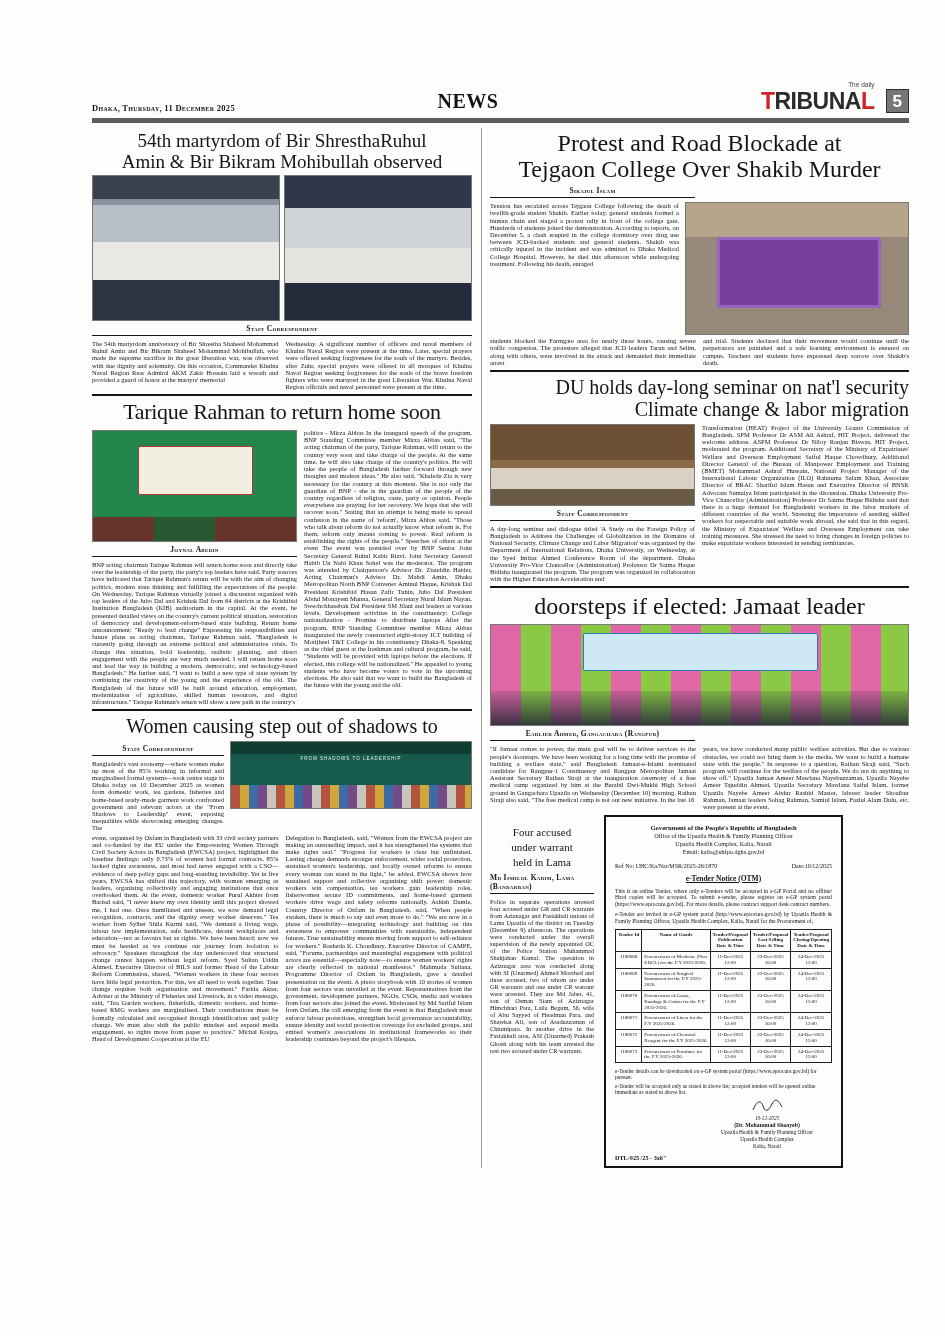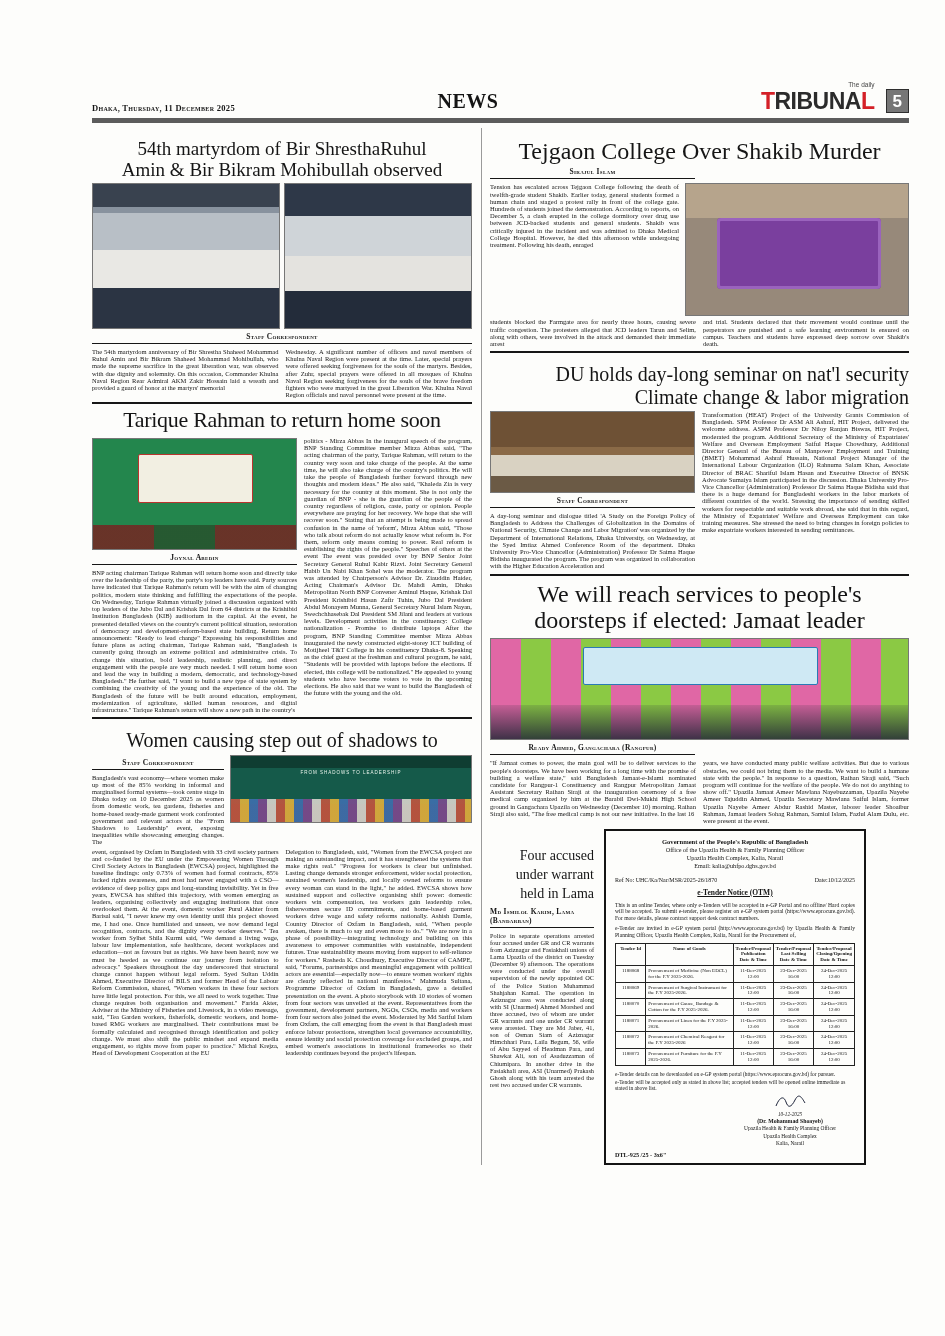--- a/index.html
+++ b/index.html
@@ -18,28 +18,28 @@
              font-family:"Liberation Sans",sans-serif;}
   .logo-red{color:#d42027;}
   .page-num{background:#767676;color:#fff;border:1px solid #2e2e2e;font-weight:bold;
             font-size:17px;line-height:1;padding:3px 6px 2px;font-family:"Liberation Sans",sans-serif;}
   
   .main{display:flex;gap:9px;margin-top:5px;}
   .col-left{width:380px;flex:none;}
   .col-right{flex:1;border-left:1px solid #9a9a9a;padding-left:8px;min-width:0;}
   .rule-h{border-top:2.5px solid #161616;margin:4px 0;}
   
-  .hl{text-align:center;line-height:1.12;white-space:nowrap;margin:10px 0 3px;}
+  .hl{text-align:center;line-height:1.12;white-space:nowrap;margin:2px 0 3px;}
   .hl-a{font-size:19px;}
   .hl-b{font-size:22px;letter-spacing:-.3px;margin:4px 0;}
   .hl-c{font-size:24px;}
   .hl-d{font-size:20px;text-align:right;}
   .hl-e{font-size:24px;margin:5px 0 4px;}
   .hl-f{font-size:20px;}
-  .hl-g{font-size:14px;line-height:1.35;margin:18px 0 3px;text-align:right;}
+  .hl-g{font-size:11px;line-height:1.35;margin:10px 0 3px;}
   
   .byline{font-size:7.5px;font-weight:bold;font-variant:small-caps;letter-spacing:.3px;
           border-bottom:1.6px solid #161616;padding-bottom:2px;margin:3px 0 4px;text-align:center;}
   .bt{font-size:6.5px;line-height:7.2px;text-align:justify;margin:0;}
   .cols-2{display:flex;gap:7px;margin-top:2px;}
   .cols-2>*{flex:1;min-width:0;}
   
   .photo{position:relative;overflow:hidden;border:.5px solid #777;}
   .photo-row{display:flex;gap:4px;height:146px;margin-top:2px;}
   .photo-navy{flex:1;background:linear-gradient(180deg,#39424f 0 16%,#88929e 16% 20%,
@@ -77,21 +77,21 @@
   .c-row{display:flex;gap:6px;margin-top:1px;}
   .c-row .bt{flex:1;min-width:0;}
   .d-row{display:flex;gap:7px;margin-top:1px;}
   .d-left{width:205px;flex:none;}
   .d-row>.bt{flex:1;min-width:0;}
   
   .bottom-row{display:flex;gap:10px;align-items:flex-start;margin-top:5px;}
   .lama{width:104px;flex:none;}
   .lama .byline{text-align:left;}
   .lama .bt{font-size:6.3px;line-height:7.1px;}
-  .tender-box{width:262px;flex:none;border:2.5px solid #141414;box-sizing:border-box;
+  .tender-box{width:239px;flex:none;border:2.5px solid #141414;box-sizing:border-box;
               padding:7px 9px 5px;background:#fdfdfb;}
   .t-head{text-align:center;line-height:1.25;}
   .t-head-1{font-size:6.6px;font-weight:bold;}
   .t-head-n{font-size:6.2px;}
   .t-ref{display:flex;justify-content:space-between;font-size:6px;margin:7px 0 5px;}
   .t-title{text-align:center;font-size:7.5px;font-weight:bold;text-decoration:underline;margin:3px 0 5px;}
   .t-para{font-size:5.6px;line-height:6.6px;text-align:justify;margin:0 0 4px;}
   .t-table{width:100%;border-collapse:collapse;margin:2px 0 5px;}
   .t-table th,.t-table td{border:.8px solid #222;font-size:5px;line-height:5.8px;padding:2px 2px;vertical-align:top;}
   .t-table th{text-align:center;font-weight:bold;}
@@ -182,20 +182,21 @@
           <p class="bt">Delegation to Bangladesh, said, "Women from the EWCSA project are making an outstanding impact, and it has strengthened the systems that make rights real." "Progress for workers is clear but unfinished. Lasting change demands stronger enforcement, wider social protection, sustained women's leadership, and locally owned reforms to ensure every woman can stand in the light," he added. EWCSA shows how sustained support and collective organising shift power: domestic workers win compensation, tea workers gain leadership roles, fisherwomen secure ID commitments, and home-based garment workers drive wage and safety reforms nationally. Ashish Damle, Country Director of Oxfam in Bangladesh, said, "When people awaken, there is much to say and even more to do." "We are now in a phase of possibility—integrating technology and building on this awareness to empower communities with sustainable, independent futures. True sustainability means moving from support to self-reliance for workers." Rasheda K. Choudhury, Executive Director of CAMPE, said, "Forums, partnerships and meaningful engagement with political actors are essential—especially now—to ensure women workers' rights are clearly reflected in national manifestos." Mahmuda Sultana, Programme Director of Oxfam in Bangladesh, gave a detailed presentation on the event. A photo storybook with 10 stories of women from four sectors was unveiled at the event. Representatives from the government, development partners, NGOs, CSOs, media and workers from four sectors also joined the event. Moderated by Md Sariful Islam from Oxfam, the call emerging from the event is that Bangladesh must enforce labour protections, strengthen local governance accountability, ensure identity and social protection coverage for excluded groups, and embed women's associations in institutional frameworks so their leadership continues beyond the project's lifespan.</p>
         </div>
       </article>
 
     </div>
 
     <div class="col-right">
 
       <article>
         <div class="hl hl-c">
+          <div>Protest and Road Blockade at</div>
           <div>Tejgaon College Over Shakib Murder</div>
         </div>
         <div class="byline" style="width:205px;">Sirajul Islam</div>
         <div class="c-row">
           <p class="bt">Tension has escalated across Tejgaon College following the death of twelfth-grade student Shakib. Earlier today, general students formed a human chain and staged a protest rally in front of the college gate. Hundreds of students joined the demonstration. According to reports, on December 5, a clash erupted in the college dormitory over drug use between JCD-backed students and general students. Shakib was critically injured in the incident and was admitted to Dhaka Medical College Hospital. However, he died this afternoon while undergoing treatment. Following his death, enraged</p>
           <div class="photo photo-protest">
             <div class="protest-banner"></div>
           </div>
         </div>
         <div class="cols-2">
@@ -218,28 +219,27 @@
             <p class="bt">A day-long seminar and dialogue titled 'A Study on the Foreign Policy of Bangladesh to Address the Challenges of Globalization in the Domains of National Security, Climate Change and Labor Migration' was organized by the Department of International Relations, Dhaka University, on Wednesday, at the Syed Imtiaz Ahmed Conference Room of the department. Dhaka University Pro-Vice Chancellor (Administration) Professor Dr Saima Haque Bidisha inaugurated the program. The program was organized in collaboration with the Higher Education Acceleration and</p>
           </div>
           <p class="bt">Transformation (HEAT) Project of the University Grants Commission of Bangladesh. SPM Professor Dr ASM Ali Ashraf, HIT Project, delivered the welcome address. ASPM Professor Dr Niloy Ranjan Biswas, HIT Project, moderated the program. Additional Secretary of the Ministry of Expatriates' Welfare and Overseas Employment Saiful Haque Chowdhury, Additional Director General of the Bureau of Manpower Employment and Training (BMET) Mohammad Ashraf Hussain, National Project Manager of the International Labour Organization (ILO) Rahnuma Salam Khan, Associate Director of BRAC Shariful Islam Hasan and Executive Director of BNSK Advocate Sumaiya Islam participated in the discussion. Dhaka University Pro-Vice Chancellor (Administration) Professor Dr Saima Haque Bidisha said that there is a huge demand for Bangladeshi workers in the labor markets of different countries of the world. Stressing the importance of sending skilled workers for respectable and suitable work abroad, she said that in this regard, the Ministry of Expatriates' Welfare and Overseas Employment can take training measures. She stressed the need to bring changes in foreign policies to make expatriate workers interested in sending remittances.</p>
         </div>
       </article>
 
       <div class="rule-h"></div>
 
       <article>
         <div class="hl hl-e">
-          <div>We will reach services to people's</div>
           <div>doorsteps if elected: Jamaat leader</div>
         </div>
         <div class="photo photo-jamaat">
           <div class="jamaat-banner"></div>
           <div class="jamaat-bottom"></div>
         </div>
-        <div class="byline" style="width:205px;">Ready Ahmed, Gangachara (Rangpur)</div>
+        <div class="byline" style="width:205px;">Earlier Ahmed, Gangachara (Rangpur)</div>
         <div class="cols-2">
           <p class="bt">"If Jamaat comes to power, the main goal will be to deliver services to the people's doorsteps. We have been working for a long time with the promise of building a welfare state," said Bangladesh Jamaat-e-Islami nominated candidate for Rangpur-1 Constituency and Rangpur Metropolitan Jamaat Assistant Secretary Raihan Siraji at the inauguration ceremony of a free medical camp organized by him at the Barabil Dwi-Mukhi High School ground in Gangachara Upazila on Wednesday (December 10) morning. Raihan Siraji also said, "The free medical camp is not our new initiative. In the last 16</p>
           <p class="bt">years, we have conducted many public welfare activities. But due to various obstacles, we could not bring them to the media. We want to build a humane state with the people." In response to a question, Raihan Siraji said, "Such program will continue for the welfare of the people. We do not do anything to show off." Upazila Jamaat Ameer Mawlana Nayebuzzaman, Upazila Nayebe Ameer Tajuddin Ahmed, Upazila Secretary Mawlana Saiful Islam, former Upazila Nayebe Ameer Abdur Rashid Master, laborer leader Shoaibur Rahman, Jamaat leaders Sohag Rahman, Samiul Islam, Fazlul Alam Dulu, etc. were present at the event.</p>
         </div>
       </article>
 
       <div class="bottom-row">
 
         <article class="lama">
           <div class="hl hl-g">

